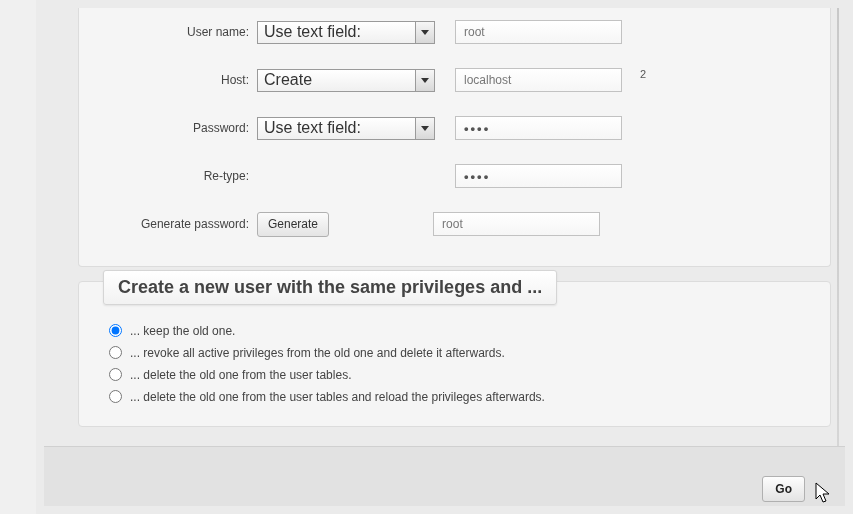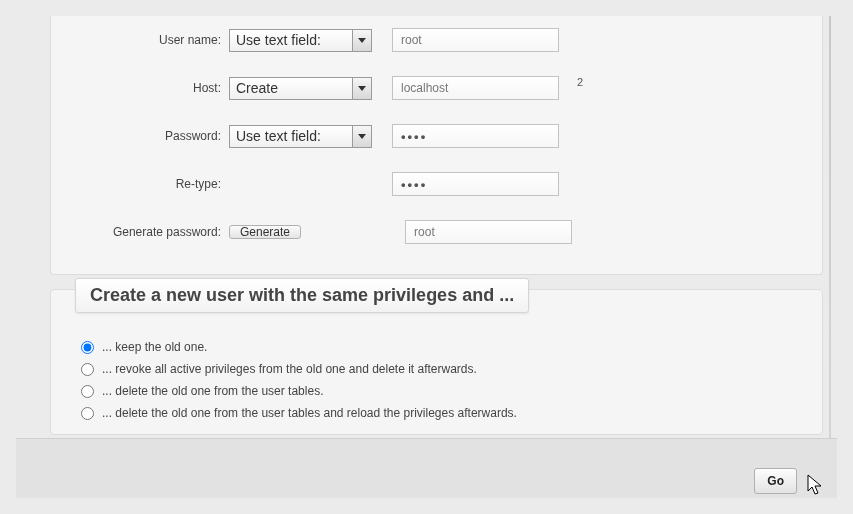--- a/index.html
+++ b/index.html
@@ -10,21 +10,22 @@
     color: #333;
     background:#f0f0f0;
     width:853px;
     height:514px;
     overflow:hidden;
     position:relative;
   }
   .page-wrap {
     background:#ebebeb;
     height:100%;
-    padding:16px;
+    padding:8px;
+    margin-left:36px;
   }
   .content-col {
     height:100%;
     padding:0 0 0 2px;
     position:relative;
   }
   .rborder {
     position:absolute;
     top:0;
     right:6px;
@@ -45,26 +46,26 @@
     align-items:center;
     height:48px;
   }
   .lbl {
     width:168px;
     text-align:right;
     padding-right:8px;
     color:#444;
   }
   .sel {
-    width:143px;
+    width:178px;
     height:23px;
     border:1px solid #9a9a9a;
     background:linear-gradient(#ffffff,#f0f0f0);
     padding:0 22px 0 6px;
-    font-size:14px;
+    font-size:16px;
     font-family:inherit;
     color:#333;
     position:relative;
     display:inline-flex;
     align-items:center;
     margin-right:20px;
   }
   .sel .tri {
     position:absolute;
     right:0; top:0;
@@ -88,21 +89,21 @@
   }
   .tinput.pw { letter-spacing:2px; color:#555; font-size:13px; font-weight:bold; }
   .sup {
     font-size:11px;
     color:#555;
     margin-left:18px;
     position:relative;
     top:-6px;
   }
   .genbtn {
-    height:14px;
+    height:25px;
     padding:0 10px;
     border:1px solid #b0b0b0;
     background:linear-gradient(#fbfbfb,#e4e4e4);
     font-size:12px;
     font-family:inherit;
     border-radius:3px;
     color:#333;
     cursor:pointer;
     display:inline-flex;
     align-items:center;
@@ -155,21 +156,21 @@
     border:1px solid #d5d5d5;
     border-radius:3px;
     padding:6px 14px;
     font-weight:bold;
     color:#444;
     font-size:18px;
     box-shadow:0 1px 2px rgba(0,0,0,0.08);
   }
   .rrow {
     display:flex;
-    align-items:flex-end;
+    align-items:flex-start;
     height:22px;
   }
   .rrow input[type=radio]{
     margin:0 8px 0 0;
     width:13px; height:13px;
   }
   .rrow label { color:#444; }
 </style>
 </head>
 <body>

